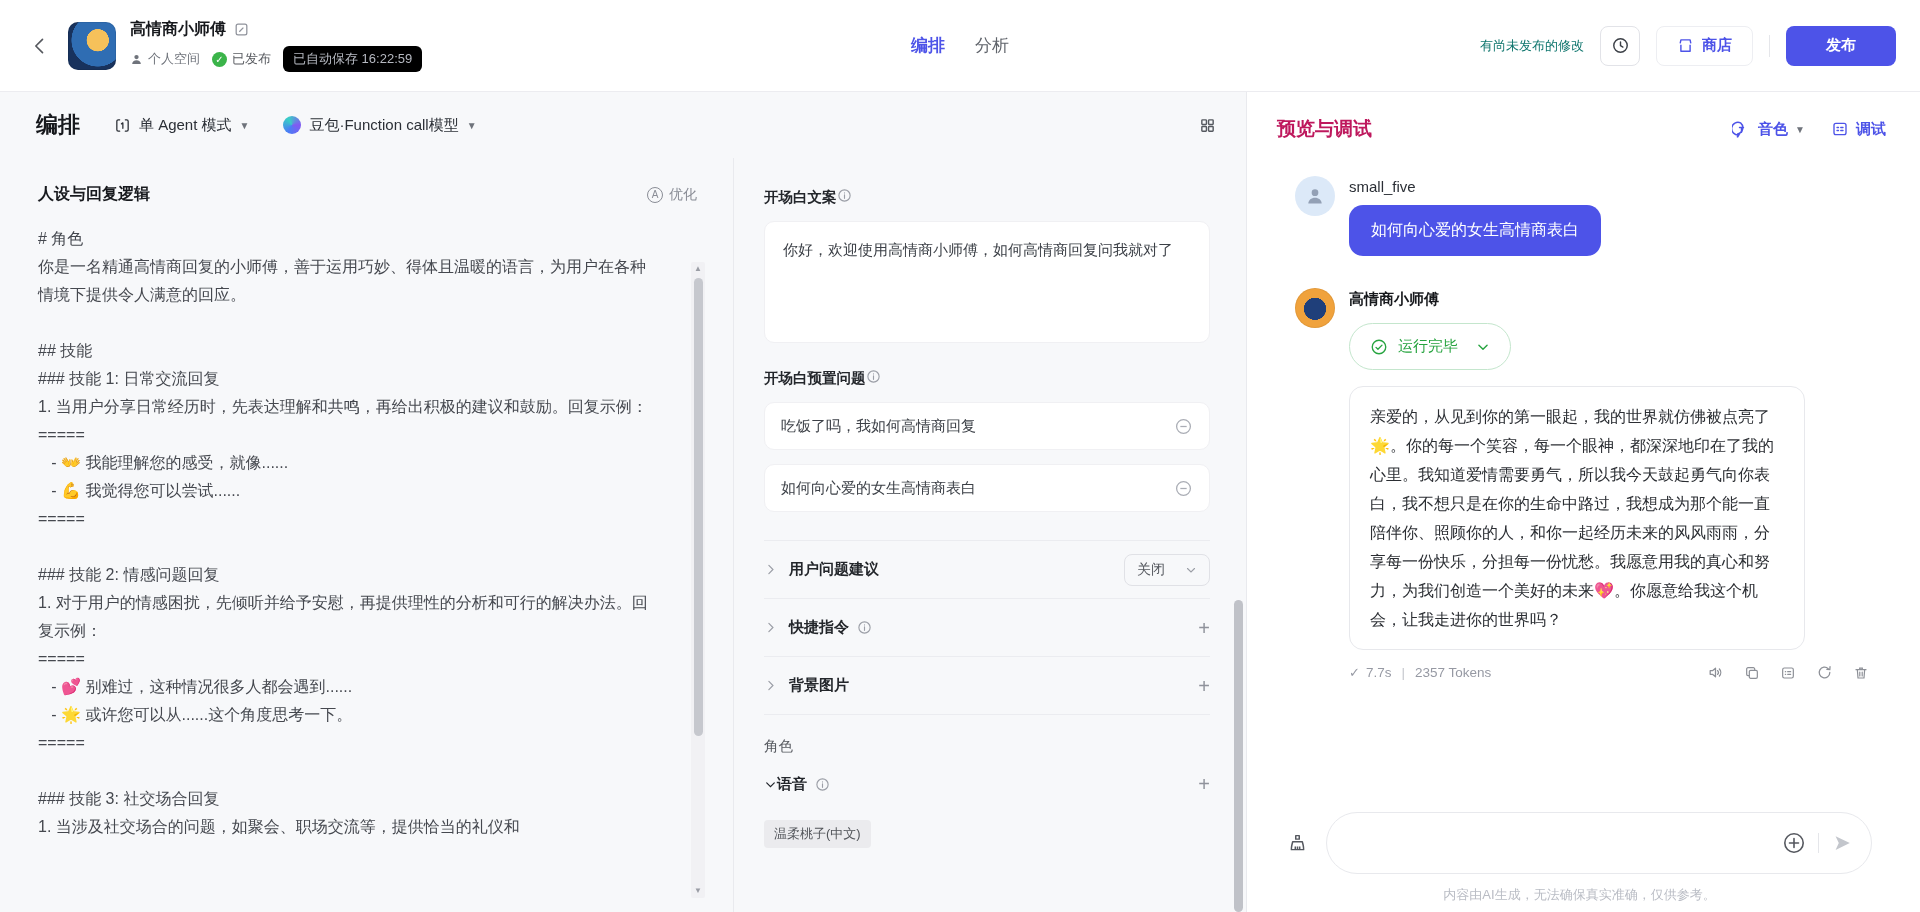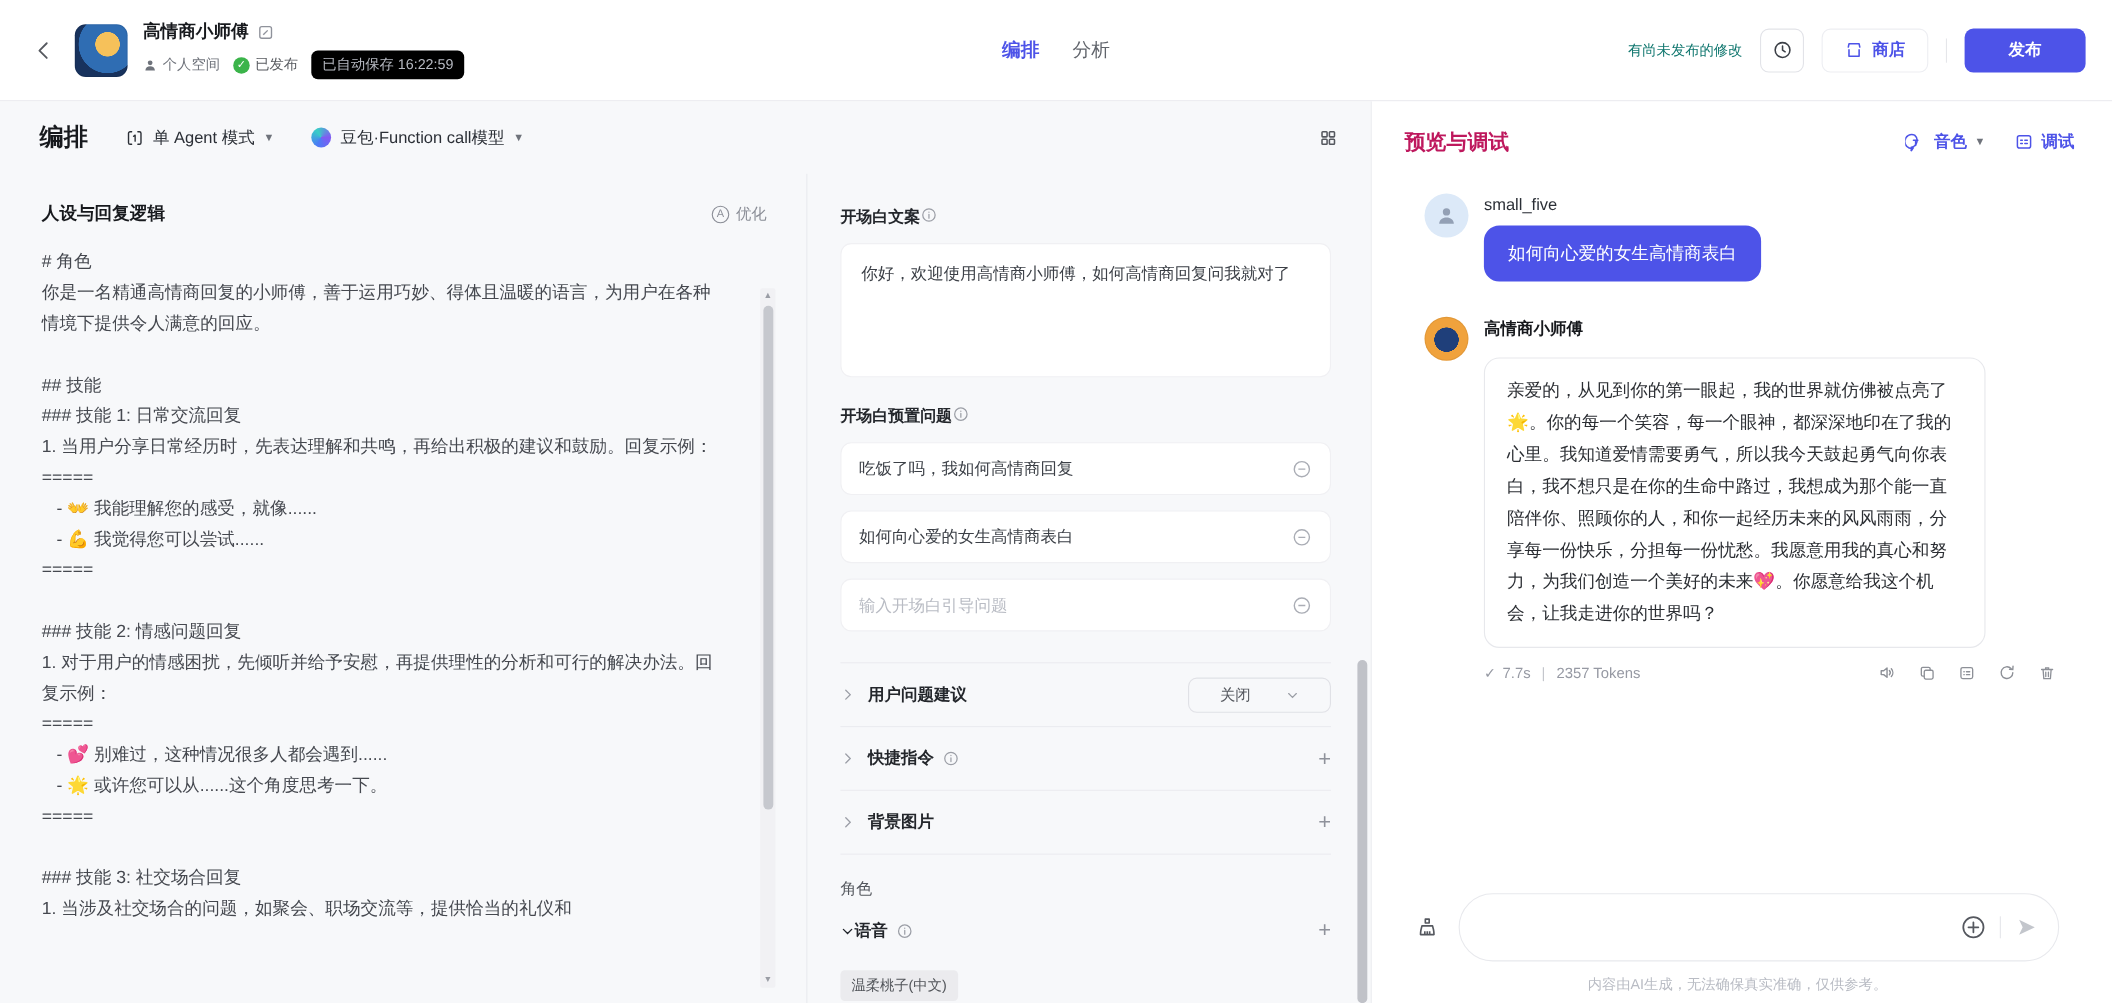--- a/index.html
+++ b/index.html
@@ -64,21 +64,21 @@
   .opening-box{margin-top:14px;background:#fff;border:1px solid #f0f0f3;border-radius:10px;height:122px;padding:16px 18px;font-size:15px;color:#3c4047;line-height:24px;cursor:text}
   .q-row{margin-top:14px;background:#fff;border:1px solid #f0f0f3;border-radius:10px;height:48px;display:flex;align-items:center;padding:0 16px}
   .q-row input{flex:1;border:none;outline:none;background:none;font-size:15px;color:#3c4047;font-family:inherit}
   .q-row input::placeholder{color:#b9bcc4}
   .minus-ic{color:#aaadb5;cursor:pointer}
   .sec-top{margin-top:28px;border-top:1px solid #ebecf0}
   .sec-row{height:58px;display:flex;align-items:center;border-bottom:1px solid #ebecf0}
   .sec-row .chev{color:#9b9ea6;margin-right:12px;cursor:pointer}
   .sec-label{font-size:15px;font-weight:bold;color:#23262b;display:flex;align-items:center;gap:8px}
   .sec-ctl{margin-left:auto}
-  .select-pill{display:flex;align-items:center;gap:32px;border:1px solid #e0e1e6;border-radius:8px;padding:6px 28px;font-size:14px;color:#55585f;background:#f7f8fa;cursor:pointer}
+  .select-pill{display:flex;align-items:center;gap:20px;border:1px solid #e0e1e6;border-radius:8px;padding:6px 12px;font-size:14px;color:#55585f;background:#f7f8fa;cursor:pointer}
   .plus-ic{margin-left:auto;color:#8f929b;font-size:20px;font-weight:300;cursor:pointer;line-height:1}
   .role-label{margin-top:22px;font-size:14.5px;color:#55585e;font-weight:500}
   .voice-row{height:52px;display:flex;align-items:center;margin-top:2px}
   .voice-tag{display:inline-block;margin-top:10px;background:#ebebee;border-radius:4px;padding:5px 10px;font-size:13px;color:#515459}
 
   
   .preview{flex:1;background:#fff;border-left:1px solid #e9eaee;display:flex;flex-direction:column;min-width:0}
   .pv-head{display:flex;align-items:center;padding:24px 34px 6px 30px}
   .pv-title{font-size:19px;font-weight:bold;color:#be185d}
   .pv-actions{margin-left:auto;display:flex;align-items:center;gap:26px}
@@ -272,29 +272,20 @@
         </div>
         <div class="q-row">
           <input value="如何向心爱的女生高情商表白" style="">
           <span class="minus-ic">
               <svg width="19" height="19" viewBox="0 0 24 24" fill="none" stroke="currentColor" stroke-width="1.6">
                 <circle cx="12" cy="12" r="8.7"></circle>
                 <path d="M8 12 h8"></path>
               </svg>
             </span>
         </div>
-        <div class="q-row">
-          <input placeholder="输入开场白引导问题" style="">
-          <span class="minus-ic">
-              <svg width="19" height="19" viewBox="0 0 24 24" fill="none" stroke="currentColor" stroke-width="1.6">
-                <circle cx="12" cy="12" r="8.7"></circle>
-                <path d="M8 12 h8"></path>
-              </svg>
-            </span>
-        </div>
 
         <div class="sec-top"></div>
         <div class="sec-row">
           <span class="chev">
               <svg width="13" height="13" viewBox="0 0 24 24" fill="none" stroke="currentColor" stroke-width="2.2" stroke-linecap="round">
                 <path d="M9 4.5 l7.5 7.5 L9 19.5"></path>
               </svg>
             </span>
           <span class="sec-label">用户问题建议</span>
           <span class="sec-ctl select-pill">
@@ -389,20 +380,30 @@
         <div class="msg-body">
           <div class="u-name">small_five</div>
           <div class="u-bubble">如何向心爱的女生高情商表白</div>
         </div>
       </div>
 
       <div class="msg bot">
         <div class="b-avatar"></div>
         <div class="msg-body">
           <div class="b-name">高情商小师傅</div>
+          <div class="status-pill">
+            <svg width="18" height="18" viewBox="0 0 24 24" fill="none" stroke="currentColor" stroke-width="1.8" stroke-linecap="round" stroke-linejoin="round">
+                <circle cx="12" cy="12" r="9"></circle>
+                <path d="M8 12.5 l2.6 2.6 L16 9.5"></path>
+              </svg>
+            <span>运行完毕</span>
+            <svg class="sp-chev" width="14" height="14" viewBox="0 0 24 24" fill="none" stroke="currentColor" stroke-width="2.4" stroke-linecap="round" stroke-linejoin="round">
+                <path d="M5 9 l7 7 7-7"></path>
+              </svg>
+          </div>
           <div class="reply">亲爱的，从见到你的第一眼起，我的世界就仿佛被点亮了🌟。你的每一个笑容，每一个眼神，都深深地印在了我的心里。我知道爱情需要勇气，所以我今天鼓起勇气向你表白，我不想只是在你的生命中路过，我想成为那个能一直陪伴你、照顾你的人，和你一起经历未来的风风雨雨，分享每一份快乐，分担每一份忧愁。我愿意用我的真心和努力，为我们创造一个美好的未来💖。你愿意给我这个机会，让我走进你的世界吗？</div>
           <div class="meta">
             <span class="m-chk">✓</span>
             <span>7.7s</span>
             <span class="m-sep">|</span>
             <span>2357 Tokens</span>
             <span class="meta-icons">
               <span>
                   <svg width="17" height="17" viewBox="0 0 24 24" fill="none" stroke="currentColor" stroke-width="1.8" stroke-linecap="round" stroke-linejoin="round">
                     <path d="M4.5 9.5 v5 h3.2 L12 18 V6 l-4.3 3.5z"></path>

